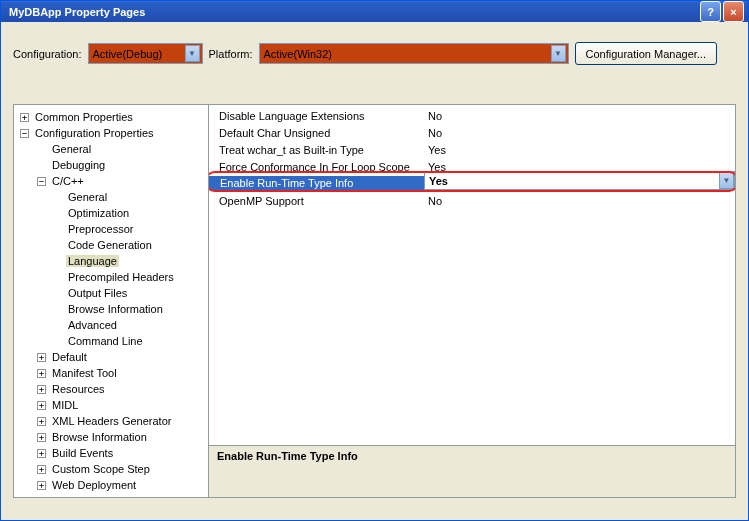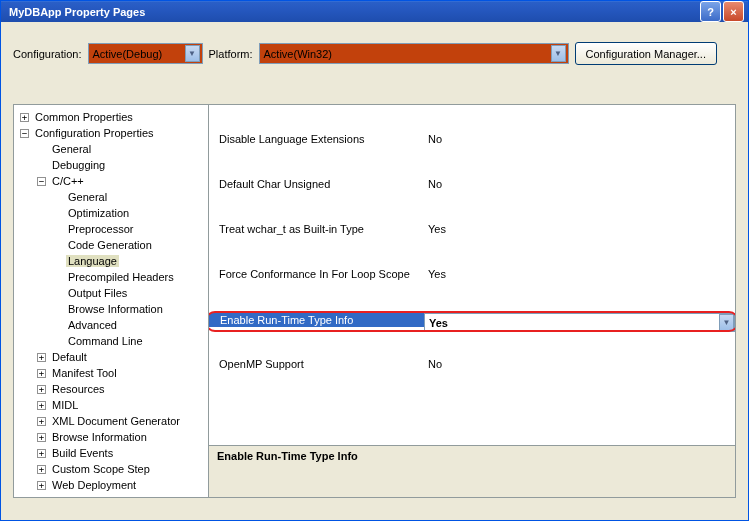--- a/index.html
+++ b/index.html
@@ -20,21 +20,21 @@
 .plat-combo { width: 310px; }
 .btn { height: 23px; border: 1px solid #003C74; background: linear-gradient(to bottom, #fff, #ECE9D8); padding: 0 10px; border-radius: 3px; cursor: pointer; }
 .midrow { flex: 1; display: flex; gap: 0; border: 1px solid #919B9C; background: #fff; min-height: 0; }
 .tree { width: 195px; border-right: 1px solid #919B9C; overflow: auto; padding: 4px 2px; background: #fff; }
 .tree-item { display: flex; align-items: center; height: 16px; white-space: nowrap; cursor: default; }
 .expander { width: 9px; height: 9px; border: 1px solid #919191; background: #fff; display: inline-flex; align-items: center; justify-content: center; font-size: 9px; line-height: 1; margin-right: 4px; font-family: monospace; color: #000; }
 .tree-label { padding: 0 2px; }
 .tree-label.selected { background: #E0E0C0; }
 .rightpane { flex: 1; display: flex; flex-direction: column; }
 .proplist { flex: 1; overflow: auto; }
-.proprow { display: flex; height: 17px; align-items: flex-start; margin-top: 28px; }
+.proprow { display: flex; height: 17px; align-items: flex-end; }
 .propname { width: 215px; padding-left: 10px; }
 .propval { flex: 1; padding-left: 4px; }
 .proprow.selected { position: relative; }
 .proprow.selected .propname { background: #316AC5; color: #fff; border: 1px solid transparent; }
 .proprow.selected .propval { font-weight: bold; border: 1px solid #7F9DB9; display: flex; align-items: center; }
 .proprow.selected .propval .combo-arrow { margin-left: auto; }
 .highlight-ring { position: absolute; border: 2px solid #E82020; border-radius: 10px; pointer-events: none; left: -4px; right: -4px; top: -2px; bottom: -2px; }
 .descbox { height: 52px; border-top: 1px solid #919B9C; background: #ECE9D8; padding: 4px 8px; }
 .descbox .title { font-weight: bold; }
 .bottomrow { display: flex; justify-content: flex-end; gap: 6px; padding: 8px 2px 0 2px; }
@@ -129,21 +129,21 @@
         <div class="tree-item" style="padding-left:21px">
             <span class="expander">+</span>
             <span class="tree-label">Resources</span>
           </div>
         <div class="tree-item" style="padding-left:21px">
             <span class="expander">+</span>
             <span class="tree-label">MIDL</span>
           </div>
         <div class="tree-item" style="padding-left:21px">
             <span class="expander">+</span>
-            <span class="tree-label">XML Document Generator</span>
+            <span class="tree-label">XML Headers Generator</span>
           </div>
         <div class="tree-item" style="padding-left:21px">
             <span class="expander">+</span>
             <span class="tree-label">Browse Information</span>
           </div>
         <div class="tree-item" style="padding-left:21px">
             <span class="expander">+</span>
             <span class="tree-label">Build Events</span>
           </div>
         <div class="tree-item" style="padding-left:21px">

